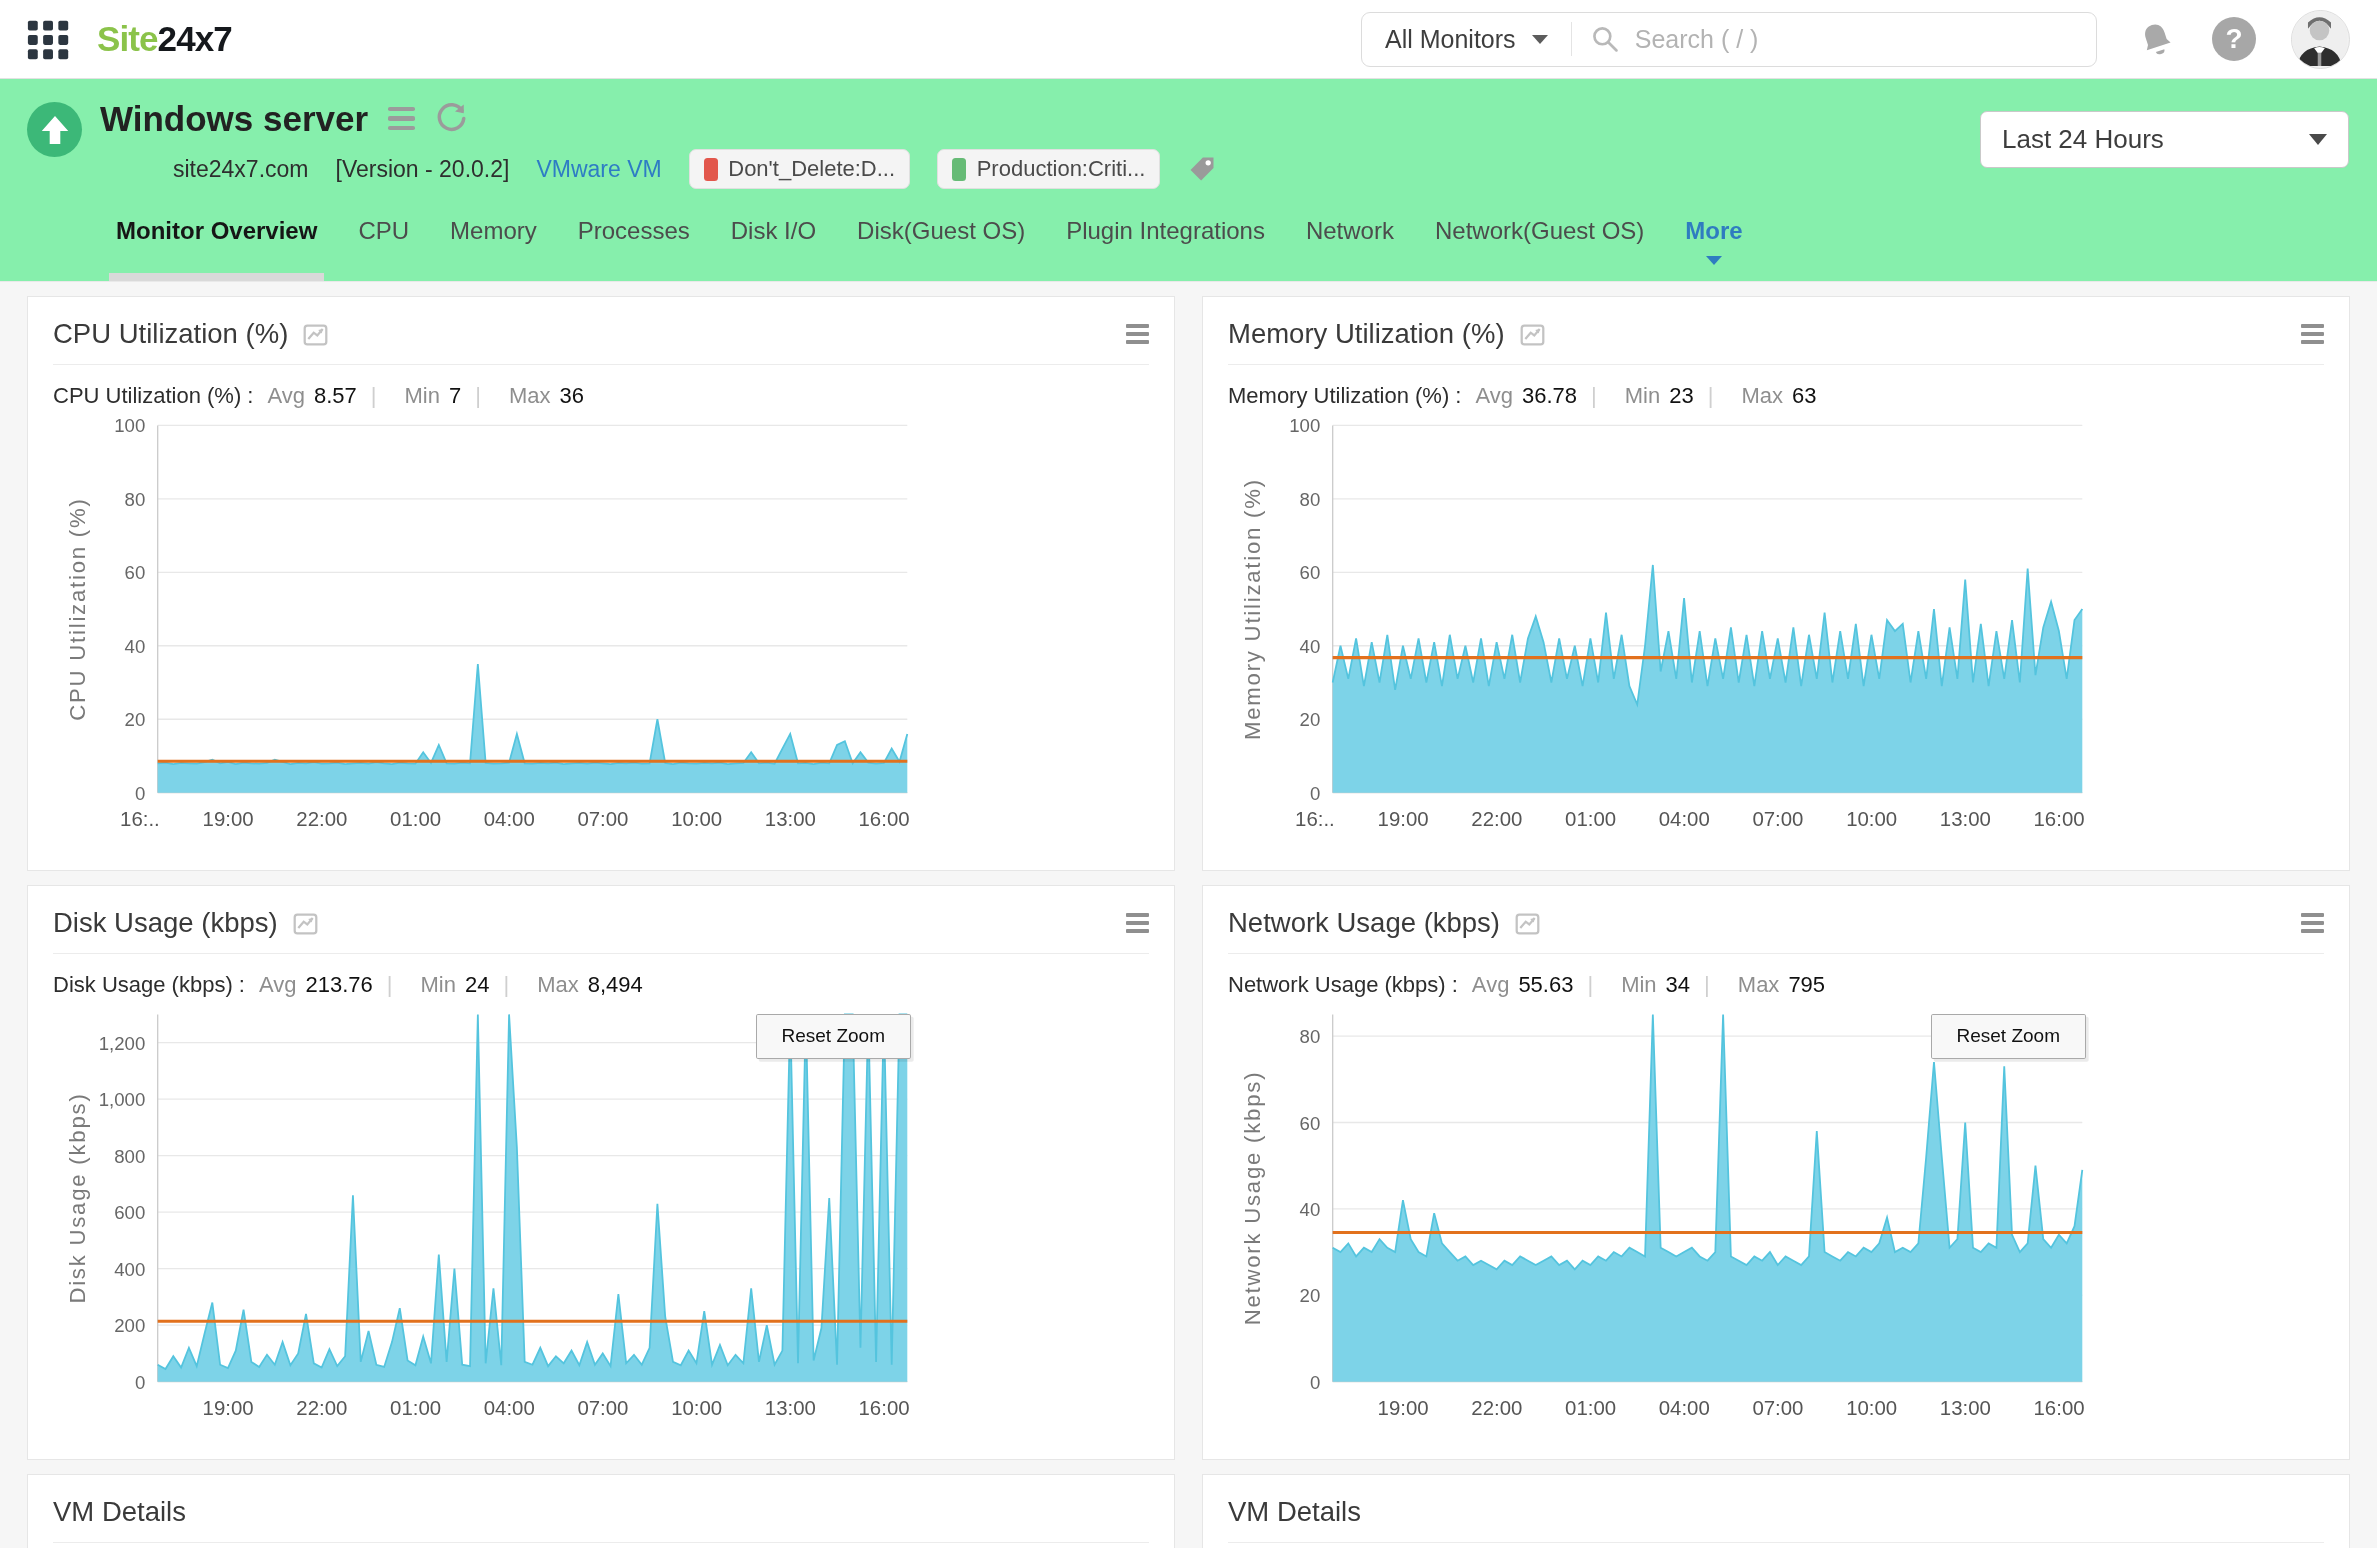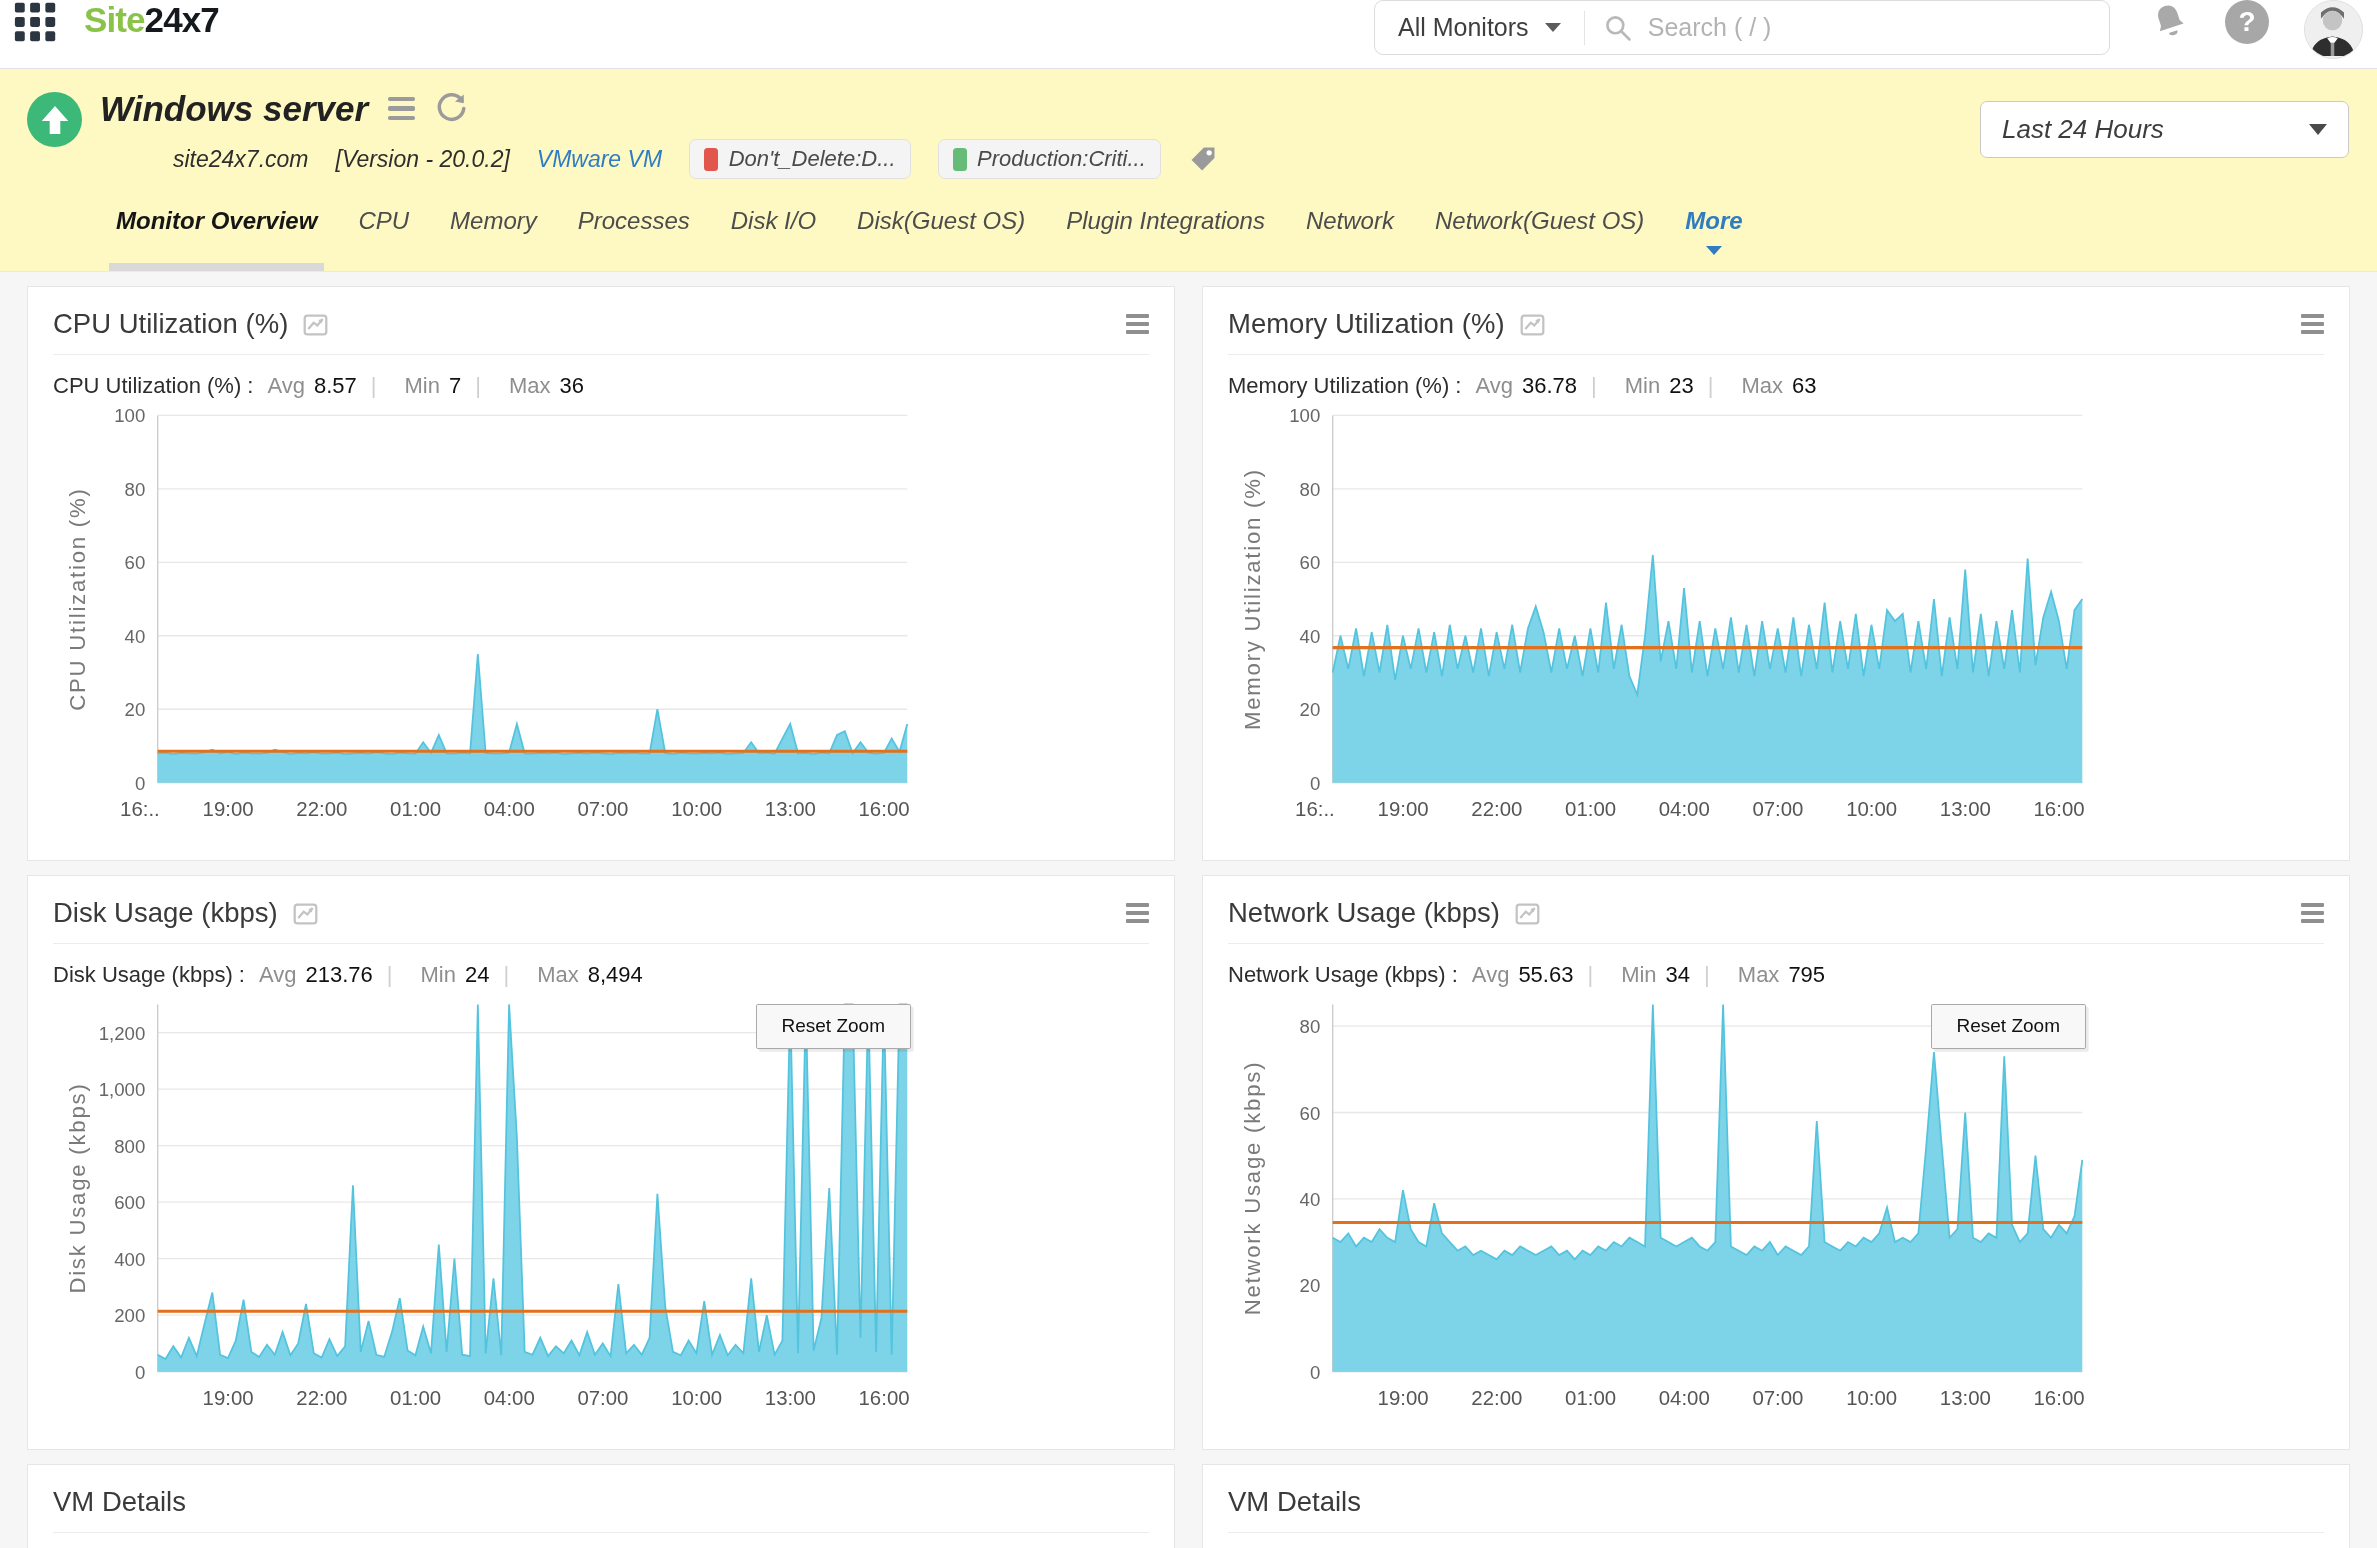--- a/index.html
+++ b/index.html
@@ -5,22 +5,22 @@
   * { box-sizing: border-box; }
   html,body { margin:0; padding:0; }
   body {
     width:2377px; height:1549px; overflow:hidden;
     background:#f6f6f6; color:#333;
     font-family:"Liberation Sans", sans-serif;
   }
 
   
   header {
-    height:69px; background:#fff; border-bottom:0.9px solid #e2e2e2;
-    display:flex; padding:0 14px;
+    height:79px; background:#fff; border-bottom:0.9px solid #e2e2e2;
+    display:flex; align-items:center; padding:0 27px;
   }
   .apps-grid { width:43px; height:43px; cursor:pointer; }
   .logo { font-size:35px; font-weight:800; margin-left:27px; letter-spacing:-0.9px; cursor:pointer; }
   .logo-green { color:#8bc34a; }
   .logo-dark  { color:#15181c; }
   .hspacer { flex:1; }
   .search-pill {
     width:736px; height:55px; border:1.8px solid #dcdcdc; border-radius:9px;
     display:flex; align-items:center; background:#fff; margin-right:30px;
   }
@@ -40,21 +40,21 @@
     width:44px; height:44px; border-radius:50%; background:#a7a7a7; color:#fff;
     display:flex; align-items:center; justify-content:center;
     font-size:28px; font-weight:700; margin-left:35px; cursor:pointer;
   }
   .avatar {
     width:59px; height:59px; border-radius:50%; border:1.8px solid #ddd; margin-left:35px;
     overflow:hidden; background:#f1f1f1; cursor:pointer;
   }
 
   
-  .monitor-band { background:#fef9c3; padding:19.5px 27px 0; position:relative; border-bottom:0.9px solid #e9e9e9;font-style:italic; }
+  .monitor-band { background:#86efac; padding:19.5px 27px 0; position:relative; border-bottom:0.9px solid #e9e9e9; }
   .title-wrap { display:flex; align-items:flex-start; gap:18px; }
   .status-icon {
     width:55px; height:55px; border-radius:50%; background:#3cb878; flex:0 0 auto;
     display:flex; align-items:center; justify-content:center; margin-top:3.5px;
   }
   .title-row { display:flex; align-items:center; gap:19.5px; }
   h1.page-title { margin:0; font-size:35px; font-weight:600; color:#222; }
   .mini-burger { cursor:pointer; }
   .mini-burger i { display:block; width:27px; height:4.4px; background:#9b9b9b; margin:5.3px 0; border-radius:1.8px; }
   .refresh { cursor:pointer; display:flex; }

